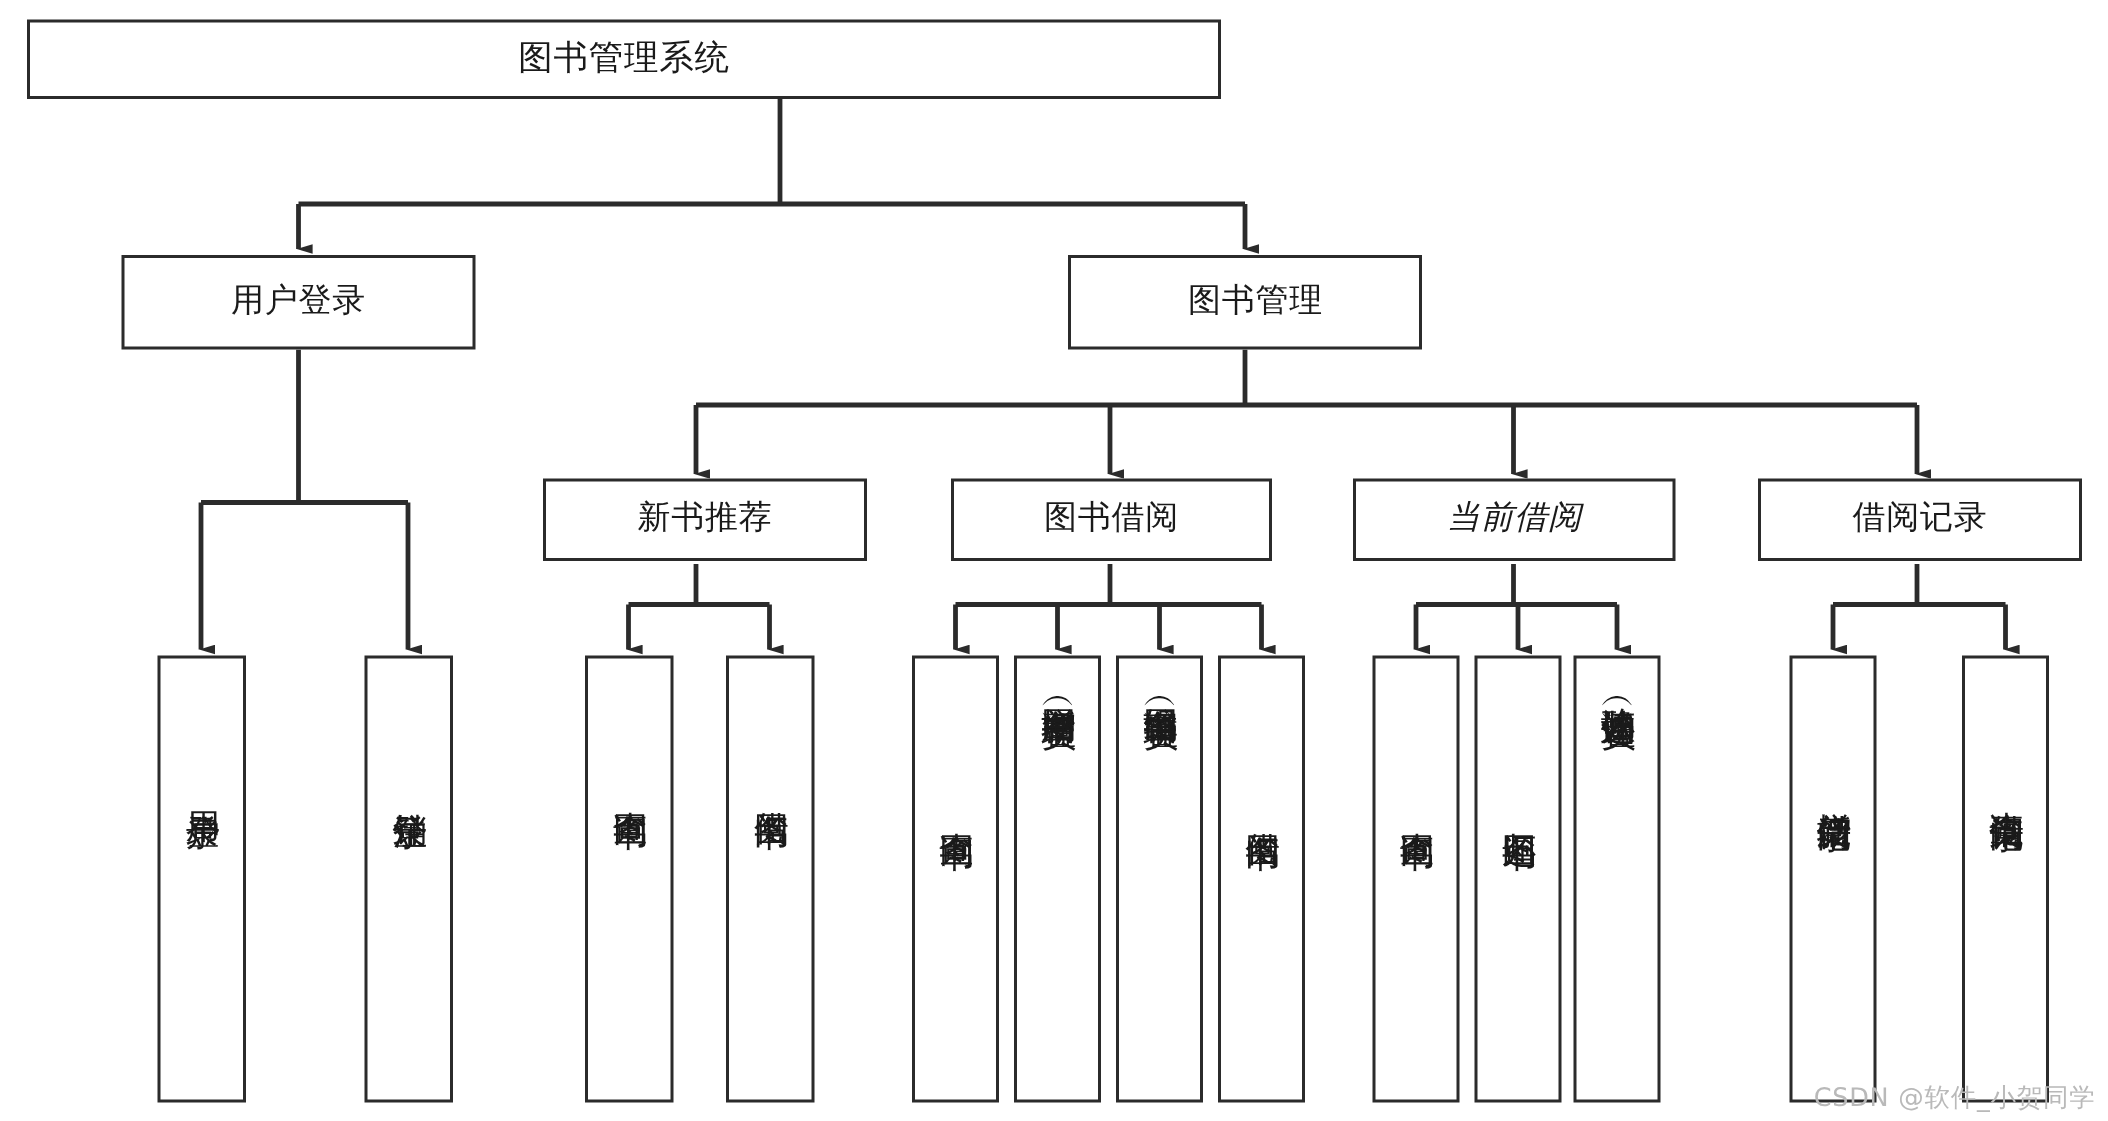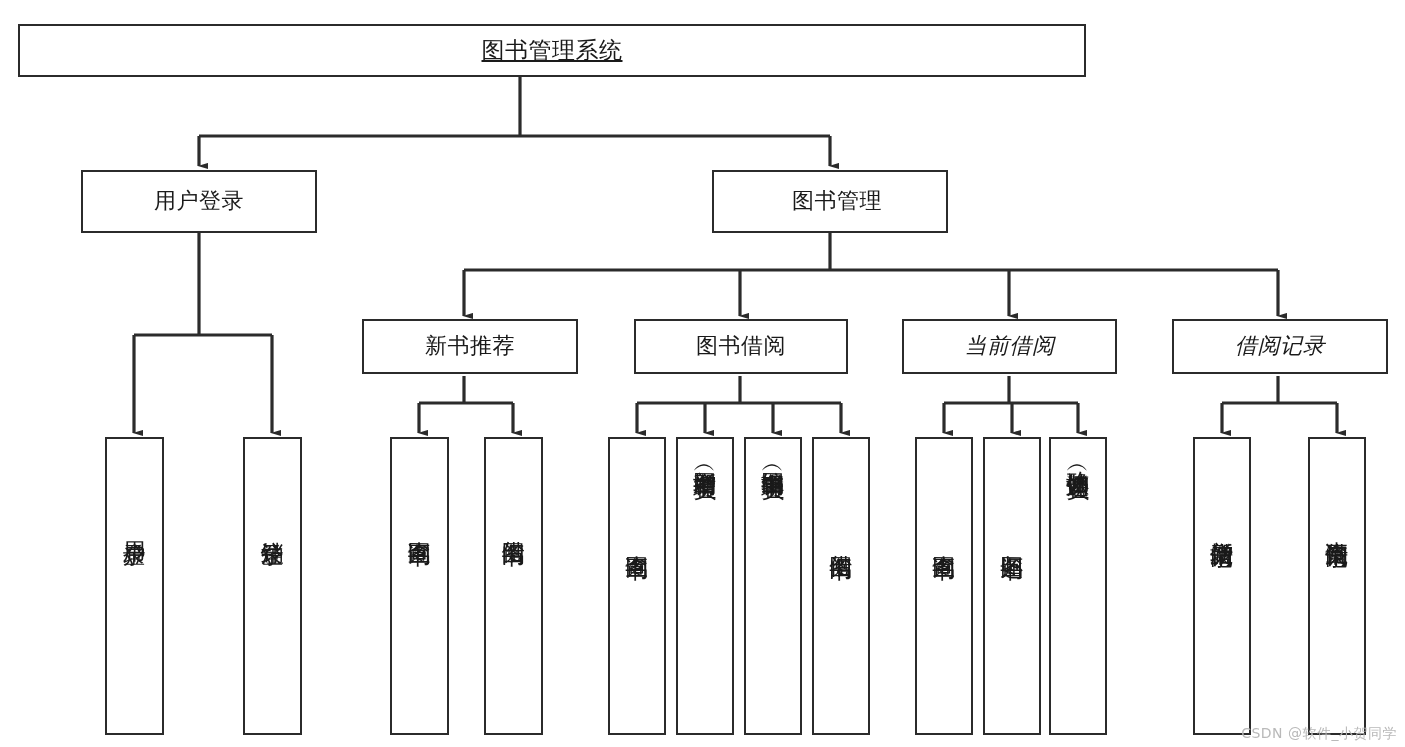--- a/index.html
+++ b/index.html
@@ -69,21 +69,21 @@
   .node-leaf.leaf-mid2 .node-label {
     margin-top: 92px;
   }
   .node-leaf.leaf-tall .node-label {
     margin-top: 8px;
   }
   .watermark {
     position: absolute;
     right: 8px;
     bottom: 4px;
-    font-size: 14px;
+    font-size: 17px;
     color: #b9b9b9;
     letter-spacing: 0.5px;
     z-index: 5;
     white-space: nowrap;
     margin-top: 24px;
   }
 </style>
 </head>
 <body>
 
@@ -133,21 +133,21 @@
       <path d="M 1078 403 L 1078 433" marker-end="url(#arrowhead)"></path>
 
       <path d="M 1278 376 L 1278 403"></path>
       <path d="M 1222 403 L 1337 403"></path>
       <path d="M 1222 403 L 1222 433" marker-end="url(#arrowhead)"></path>
       <path d="M 1337 403 L 1337 433" marker-end="url(#arrowhead)"></path>
 
     </g>
   </svg>
 
-  <div class="node node-root" style="left:18px; top:24px; width:1068px; height:53px;text-decoration:underline;">
+  <div class="node node-root" style="left:18px; top:13px; width:796px; height:53px;">
     <span class="node-label">图书管理系统</span>
   </div>
 
   <div class="node node-l1" style="left:81px; top:170px; width:236px; height:63px;">
     <span class="node-label">用户登录</span>
   </div>
 
   <div class="node node-l1" style="left:712px; top:170px; width:236px; height:63px;padding-left:14px;">
     <span class="node-label">图书管理</span>
   </div>
@@ -157,21 +157,21 @@
   </div>
 
   <div class="node node-l2" style="left:362px; top:319px; width:216px; height:55px;">
     <span class="node-label">新书推荐</span>
   </div>
 
   <div class="node node-l2" style="left:902px; top:319px; width:215px; height:55px;font-style:italic;">
     <span class="node-label">当前借阅</span>
   </div>
 
-  <div class="node node-l2" style="left:1172px; top:319px; width:216px; height:55px;font-style:italic;">
+  <div class="node node-l2" style="left:1172px; top:319px; width:216px; height:55px;">
     <span class="node-label">借阅记录</span>
   </div>
 
   <div class="node node-leaf leaf-mid" style="left:105px; top:437px; width:59px; height:298px;">
     <span class="node-label">用户登录</span>
   </div>
 
   <div class="node node-leaf leaf-mid" style="left:243px; top:437px; width:59px; height:298px;">
     <span class="node-label">注销登录</span>
   </div>

